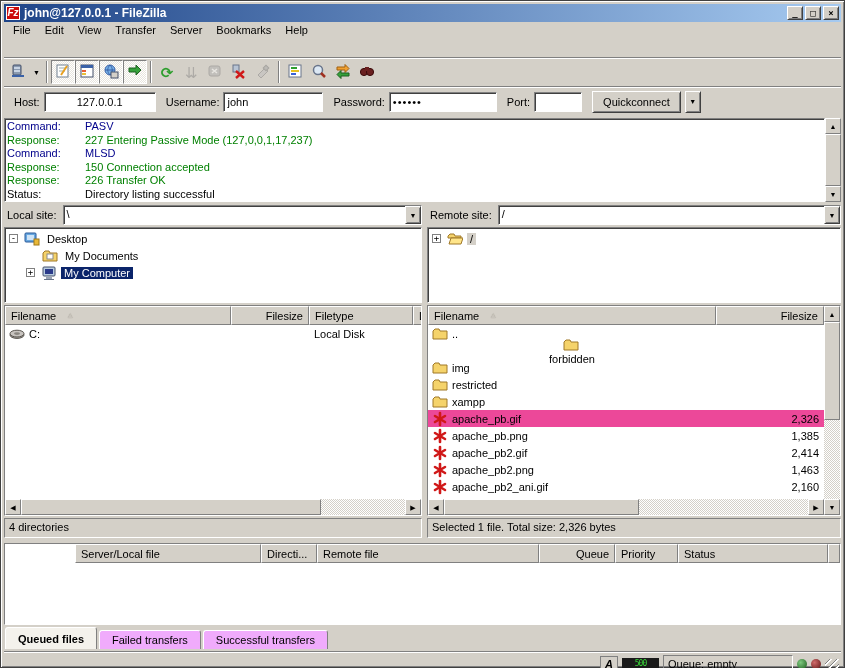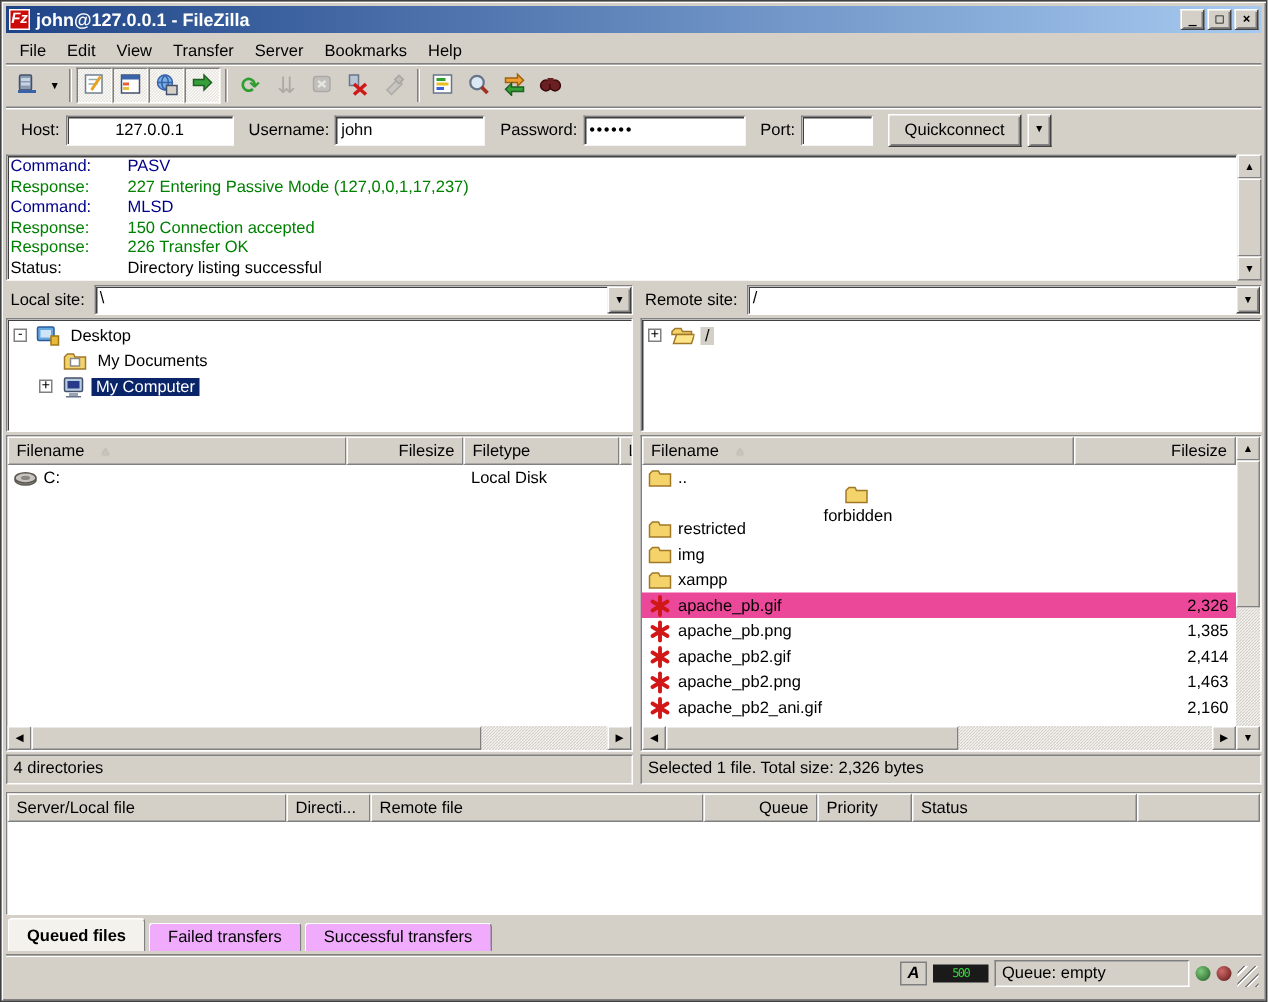--- a/index.html
+++ b/index.html
@@ -6,41 +6,41 @@
   html,body { width:845px; height:668px; overflow:hidden; }
   body { font-family:"Liberation Sans","DejaVu Sans",sans-serif; font-size:11px; color:#000; background:#d4d0c8; }
 
   .window { width:845px; height:668px; background:#d4d0c8;
     border:1px solid #404040; box-shadow: inset 1px 1px 0 #fff, inset -1px -1px 0 #808080;
     padding:3px; display:flex; flex-direction:column; }
 
   
   .raised  { border:1px solid; border-color:#fff #808080 #808080 #fff; }
   .raised2 { border:1px solid; border-color:#fff #404040 #404040 #fff; box-shadow: inset 1px 1px 0 #d4d0c8, inset -1px -1px 0 #808080; }
-  .sunken  { border:1px solid; border-color:#808080 #fff #fff #808080; }
+  .sunken  { border:1px solid; border-color:#808080 #fff #fff #808080;align-items:flex-end; }
   .field   { background:#fff; border:1px solid; border-color:#808080 #fff #fff #808080; box-shadow: inset 1px 1px 0 #404040; }
   .checker { background-color:#d4d0c8;
     background-image:linear-gradient(45deg,#fff 25%,transparent 25%,transparent 75%,#fff 75%),
                      linear-gradient(45deg,#fff 25%,transparent 25%,transparent 75%,#fff 75%);
     background-size:2px 2px; background-position:0 0,1px 1px; }
 
   
   .titlebar { height:18px; background:linear-gradient(to right,#1e4488,#a6caf0);
     display:flex; align-items:center; padding:1px 2px; flex:none; }
   .fz-logo { width:14px; height:14px; background:#cc0a0a; border:1px solid #fff;
     color:#fff; font-weight:bold; font-style:italic; font-size:10px; line-height:12px;
     text-align:center; margin-right:4px; flex:none; }
   .title-text { color:#fff; font-weight:bold; font-size:12px; flex:1; white-space:nowrap; }
   .winbtn { width:16px; height:14px; background:#d4d0c8; margin-left:2px; flex:none;
     display:flex; align-items:center; justify-content:center; font-size:9px; font-weight:bold;
     font-family:"DejaVu Sans Mono",monospace; line-height:1; }
   .winbtn span { pointer-events:none; }
 
   
-  .menubar { height:20px; display:flex; align-items:flex-end; padding:0 2px; flex:none; }
+  .menubar { height:35px; display:flex; align-items:flex-start; padding:0 2px; flex:none; }
   .menu-item { padding:2px 7px; cursor:default; }
 
   
   .toolbar { height:29px; display:flex; align-items:center; padding:1px 2px; flex:none;
     border-top:1px solid #808080; box-shadow:0 1px 0 #fff inset; }
   .tb-sep { width:2px; height:22px; margin:0 3px; border-left:1px solid #808080; border-right:1px solid #fff; }
   .tb-btn { width:24px; height:24px; display:flex; align-items:center; justify-content:center;
     border:1px solid transparent; flex:none; }
   .tb-btn.pressed { border-color:#808080 #fff #fff #808080; background-color:#e8e5de;
     background-image:linear-gradient(45deg,#fff 25%,transparent 25%,transparent 75%,#fff 75%),
@@ -448,32 +448,32 @@
                   </div>
                 <div class="cell right" style="flex:1">
                     <span></span>
                   </div>
               </div>
               <div class="file-row">
                 <div class="cell" style="width:288px; padding:0 2px;">
                     <span class="icon16"><svg width="16" height="16">
                         <path d="M1 5 l2 -2 h4 l1 2 h7 v8 h-14 z" fill="#f5d36b" stroke="#a07828"></path>
                       </svg></span>
+                    <span>img</span>
+                  </div>
+                <div class="cell right" style="flex:1">
+                    <span></span>
+                  </div>
+              </div>
+              <div class="file-row">
+                <div class="cell" style="width:288px; padding:0 2px;">
+                    <span class="icon16"><svg width="16" height="16">
+                        <path d="M1 5 l2 -2 h4 l1 2 h7 v8 h-14 z" fill="#f5d36b" stroke="#a07828"></path>
+                      </svg></span>
                     <span>restricted</span>
-                  </div>
-                <div class="cell right" style="flex:1">
-                    <span></span>
-                  </div>
-              </div>
-              <div class="file-row">
-                <div class="cell" style="width:288px; padding:0 2px;">
-                    <span class="icon16"><svg width="16" height="16">
-                        <path d="M1 5 l2 -2 h4 l1 2 h7 v8 h-14 z" fill="#f5d36b" stroke="#a07828"></path>
-                      </svg></span>
-                    <span>img</span>
                   </div>
                 <div class="cell right" style="flex:1">
                     <span></span>
                   </div>
               </div>
               <div class="file-row">
                 <div class="cell" style="width:288px; padding:0 2px;">
                     <span class="icon16"><svg width="16" height="16">
                         <path d="M1 5 l2 -2 h4 l1 2 h7 v8 h-14 z" fill="#f5d36b" stroke="#a07828"></path>
                       </svg></span>

